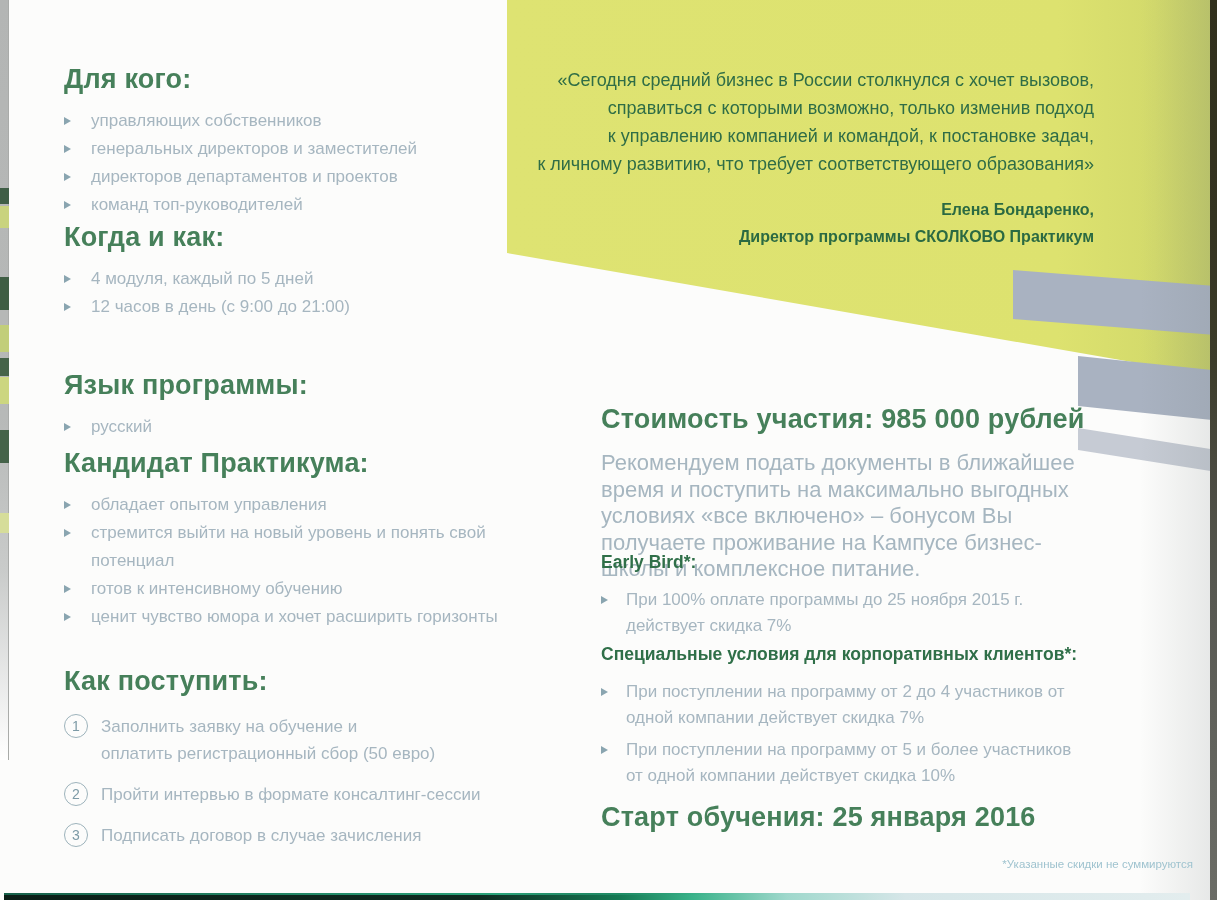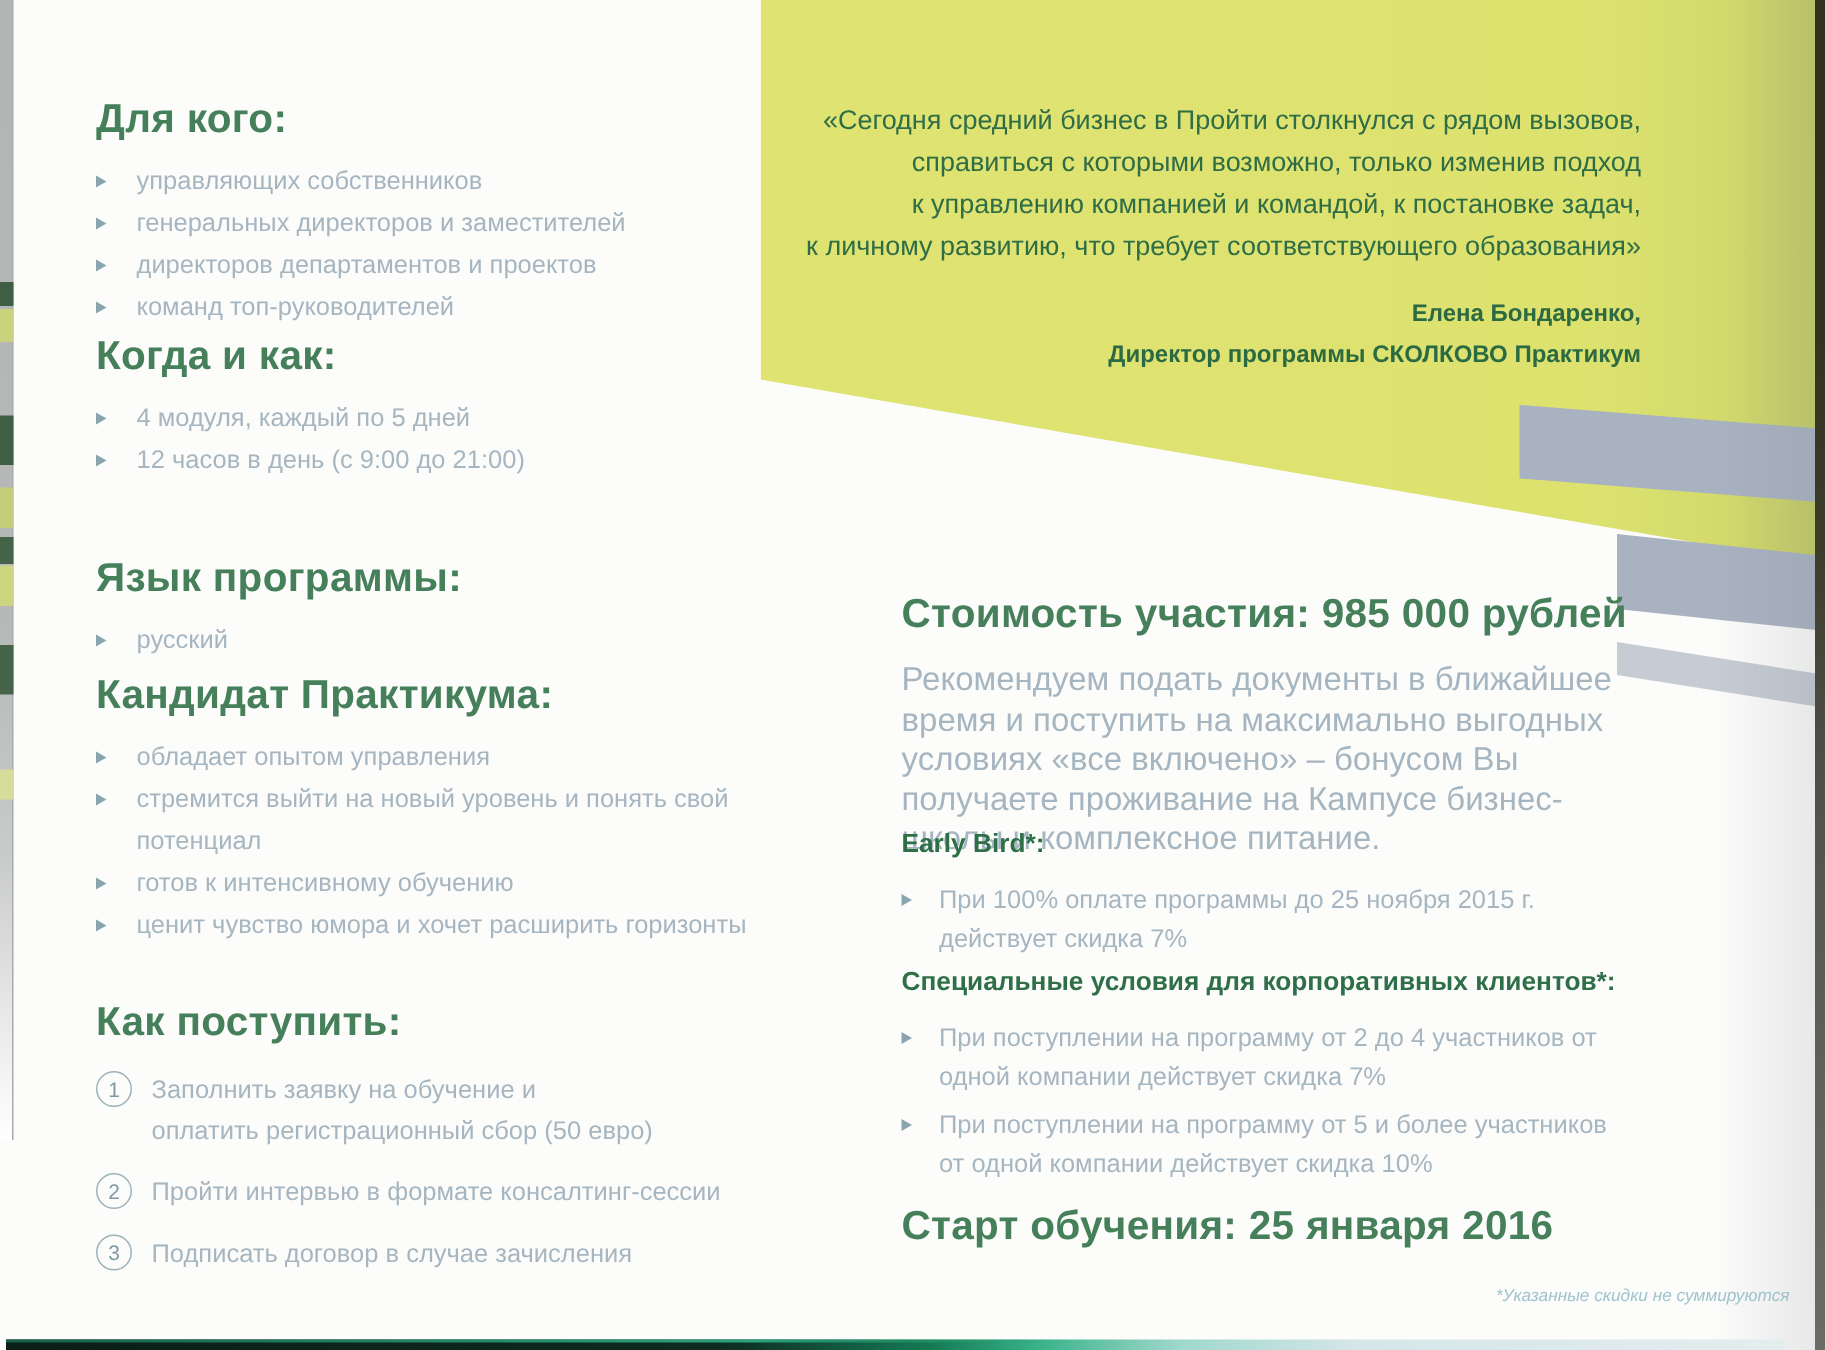--- a/index.html
+++ b/index.html
@@ -77,28 +77,28 @@
 
   .steps { list-style:none; margin-top:16px; }
   .steps li { display:flex; gap:13px; margin-bottom:14px; }
   .step-num {
     flex:0 0 auto; width:24px; height:24px; border:1.5px solid #9db3bb; border-radius:50%;
     display:flex; align-items:center; justify-content:center;
     font-size:14px; color:#7c9aa6; margin-top:1px;
   }
   .step-text { font-size:17px; line-height:27px; color:#a6b6c0; }
 
-  .price-block { position:absolute; left:601px; top:394px; width:520px; }
+  .price-block { position:absolute; left:601px; top:404px; width:520px; }
   .price-para { margin-top:15px; width:505px; font-size:22px; line-height:26.5px; color:#a6b6c0; }
   .early-block { position:absolute; left:601px; top:552px; width:520px; }
   .early-block .h-sub { margin-bottom:14px; }
   .corp-block { position:absolute; left:601px; top:644px; width:520px; }
   .corp-block .h-sub { margin-bottom:14px; }
   .start-heading { position:absolute; left:601px; top:802px; }
-  .footnote { position:absolute; right:24px; top:858px; font-size:11.5px; color:#9fc3cf;font-style:italic; }
+  .footnote { position:absolute; right:24px; top:858px; font-size:11.5px; color:#9fc3cf; }
 </style>
 </head>
 <body>
 
 <div class="page">
 
   <div class="yellow-block"></div>
   <div class="stripe s1"></div>
   <div class="stripe s2"></div>
   <div class="stripe s3"></div>
@@ -110,21 +110,21 @@
     <div class="eb eb3"></div>
     <div class="eb eb4"></div>
     <div class="eb eb5"></div>
     <div class="eb eb6"></div>
     <div class="eb eb7"></div>
     <div class="eb eb8"></div>
   </div>
   <div class="bottom-strip"></div>
 
   <div class="quote-block">
-    <div class="quote-line">«Сегодня средний бизнес в Пройти столкнулся с рядом вызовов,</div>
+    <div class="quote-line">«Сегодня средний бизнес в России столкнулся с хочет вызовов,</div>
     <div class="quote-line">справиться с которыми возможно, только изменив подход</div>
     <div class="quote-line">к управлению компанией и командой, к постановке задач,</div>
     <div class="quote-line">к личному развитию, что требует соответствующего образования»</div>
     <div class="quote-author">
       <div>Елена Бондаренко,</div>
       <div>Директор программы СКОЛКОВО Практикум</div>
     </div>
   </div>
 
   <div class="section sec1">

